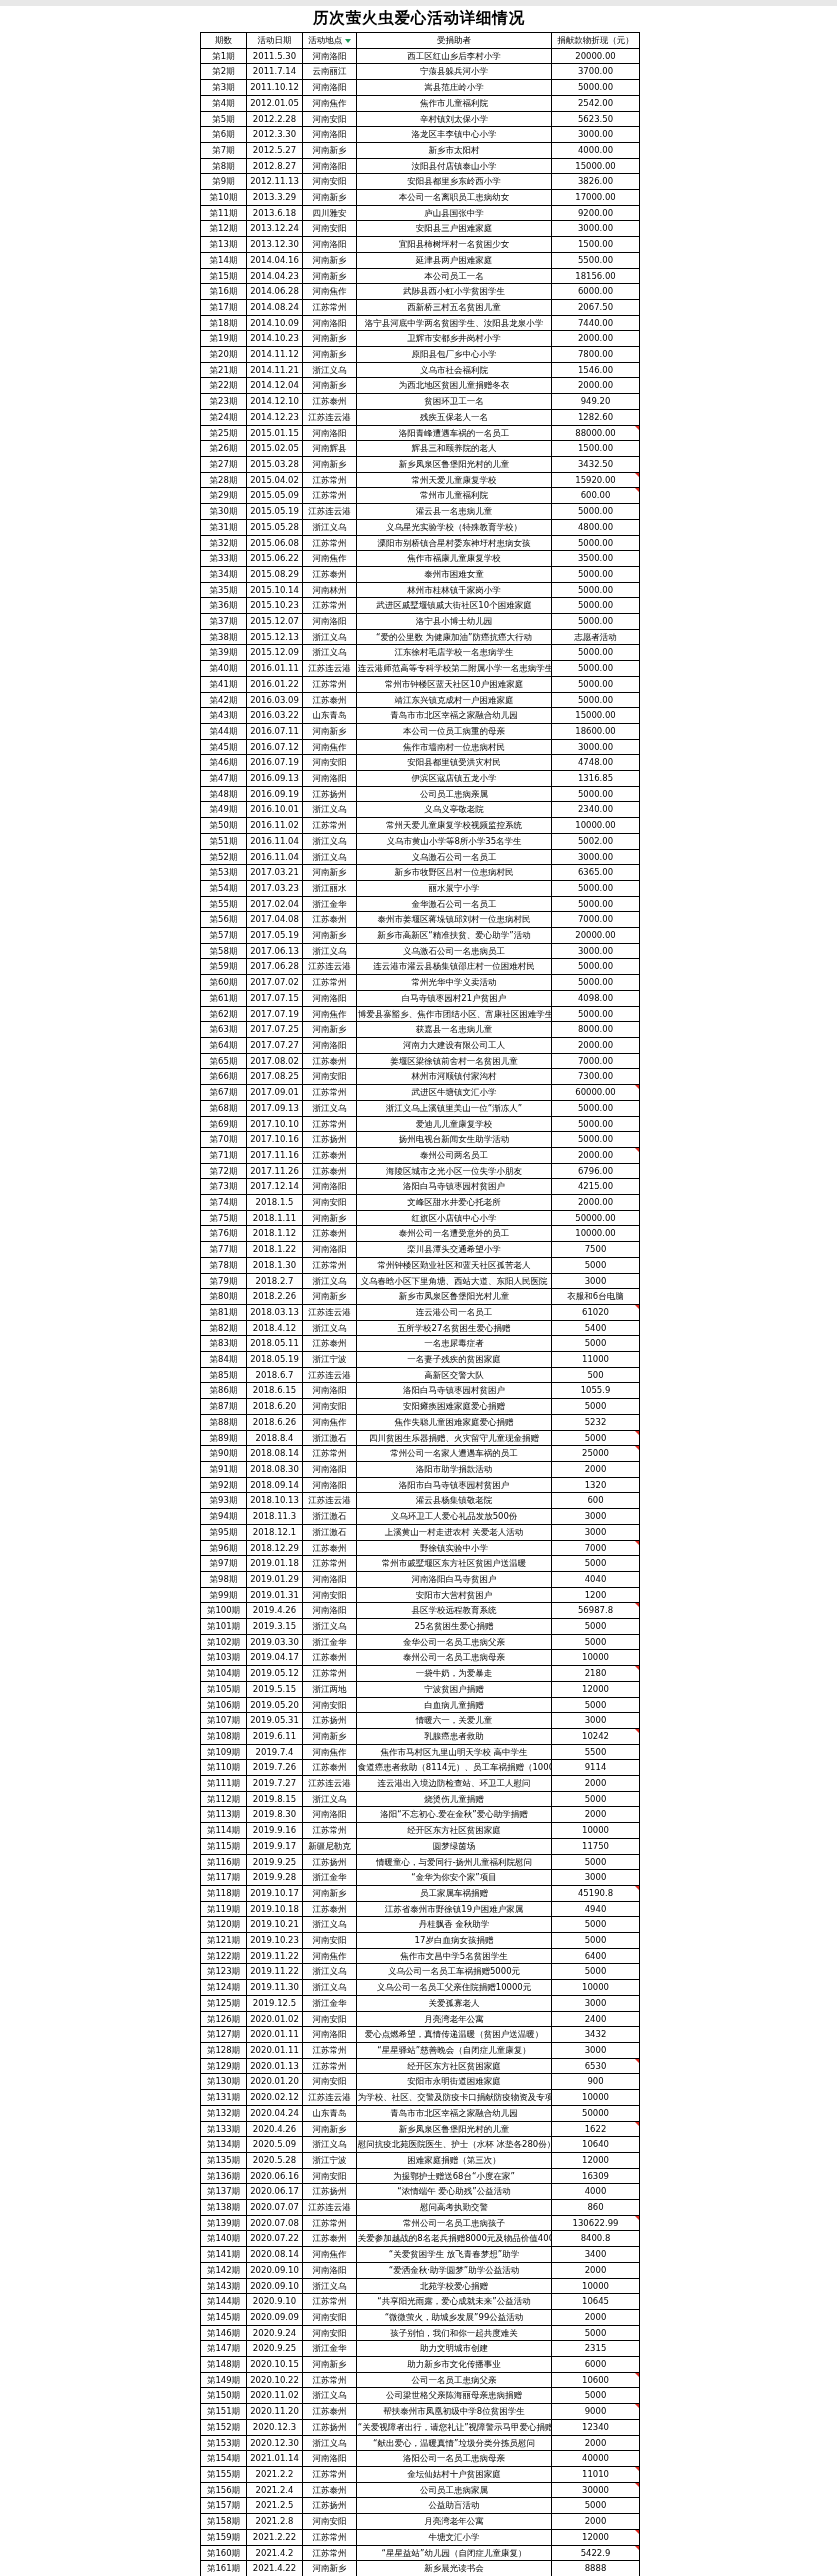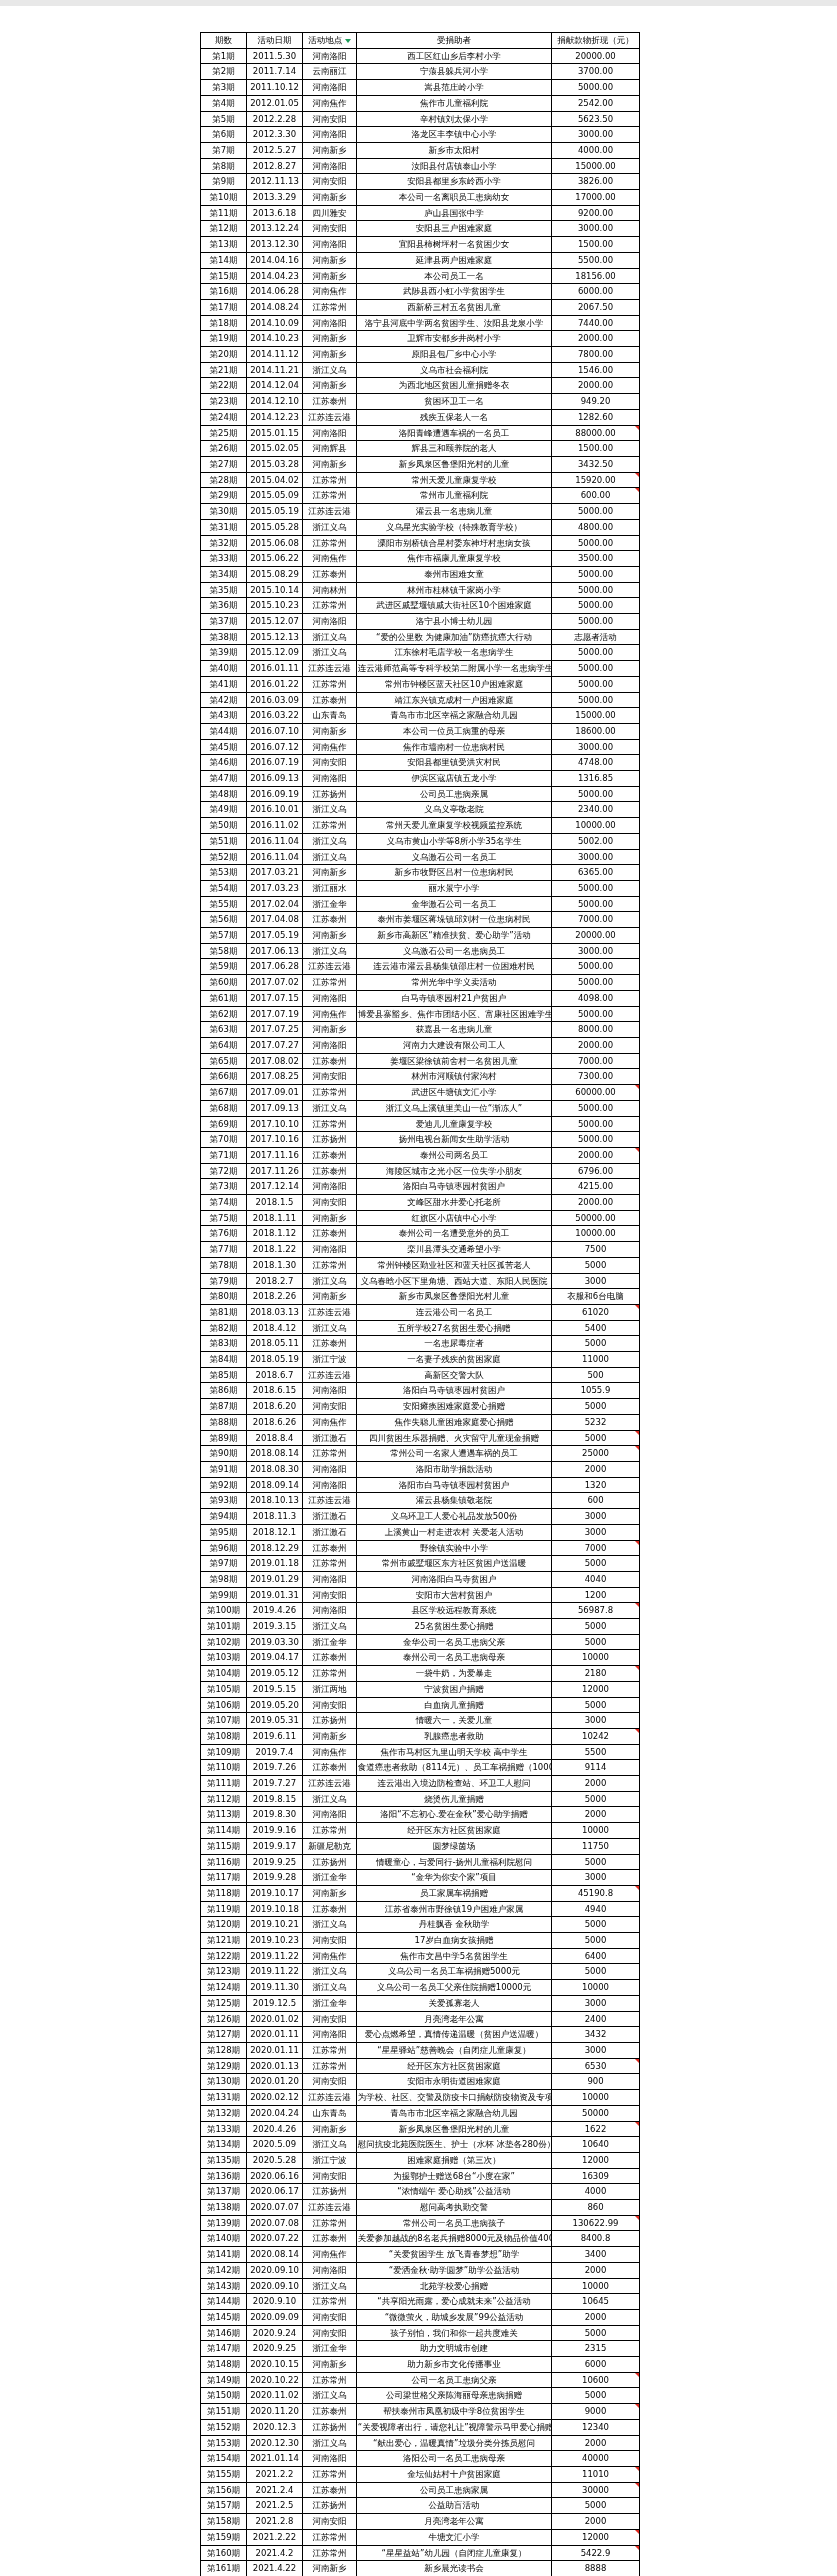--- a/index.html
+++ b/index.html
@@ -41,20 +41,21 @@
     border-left:3.1px solid transparent;border-right:3.1px solid transparent;
     border-top:4.7px solid #1e9e5a;
   }
   tr.total-row td{font-size:8.5px;}
 </style>
 </head>
 <body>
 
 <div class="sheet">
   <div class="topbar"></div>
+  <div class="title">历次萤火虫爱心活动详细情况</div>
 
   <table class="donations">
     <colgroup>
       <col style="width:46px">
       <col style="width:56px">
       <col style="width:54px">
       <col style="width:195px">
       <col style="width:88px">
     </colgroup>
     <thead>
@@ -365,21 +366,21 @@
         </tr>
         <tr>
           <td class="c-period">第43期</td>
           <td class="c-date">2016.03.22</td>
           <td class="c-location">山东青岛</td>
           <td class="c-recipient">青岛市市北区幸福之家融合幼儿园</td>
           <td class="c-amount">15000.00</td>
         </tr>
         <tr>
           <td class="c-period">第44期</td>
-          <td class="c-date">2016.07.10</td>
+          <td class="c-date">2016.07.11</td>
           <td class="c-location">河南新乡</td>
           <td class="c-recipient">本公司一位员工病重的母亲</td>
           <td class="c-amount">18600.00</td>
         </tr>
         <tr>
           <td class="c-period">第45期</td>
           <td class="c-date">2016.07.12</td>
           <td class="c-location">河南焦作</td>
           <td class="c-recipient">焦作市墙南村一位患病村民</td>
           <td class="c-amount">3000.00</td>

